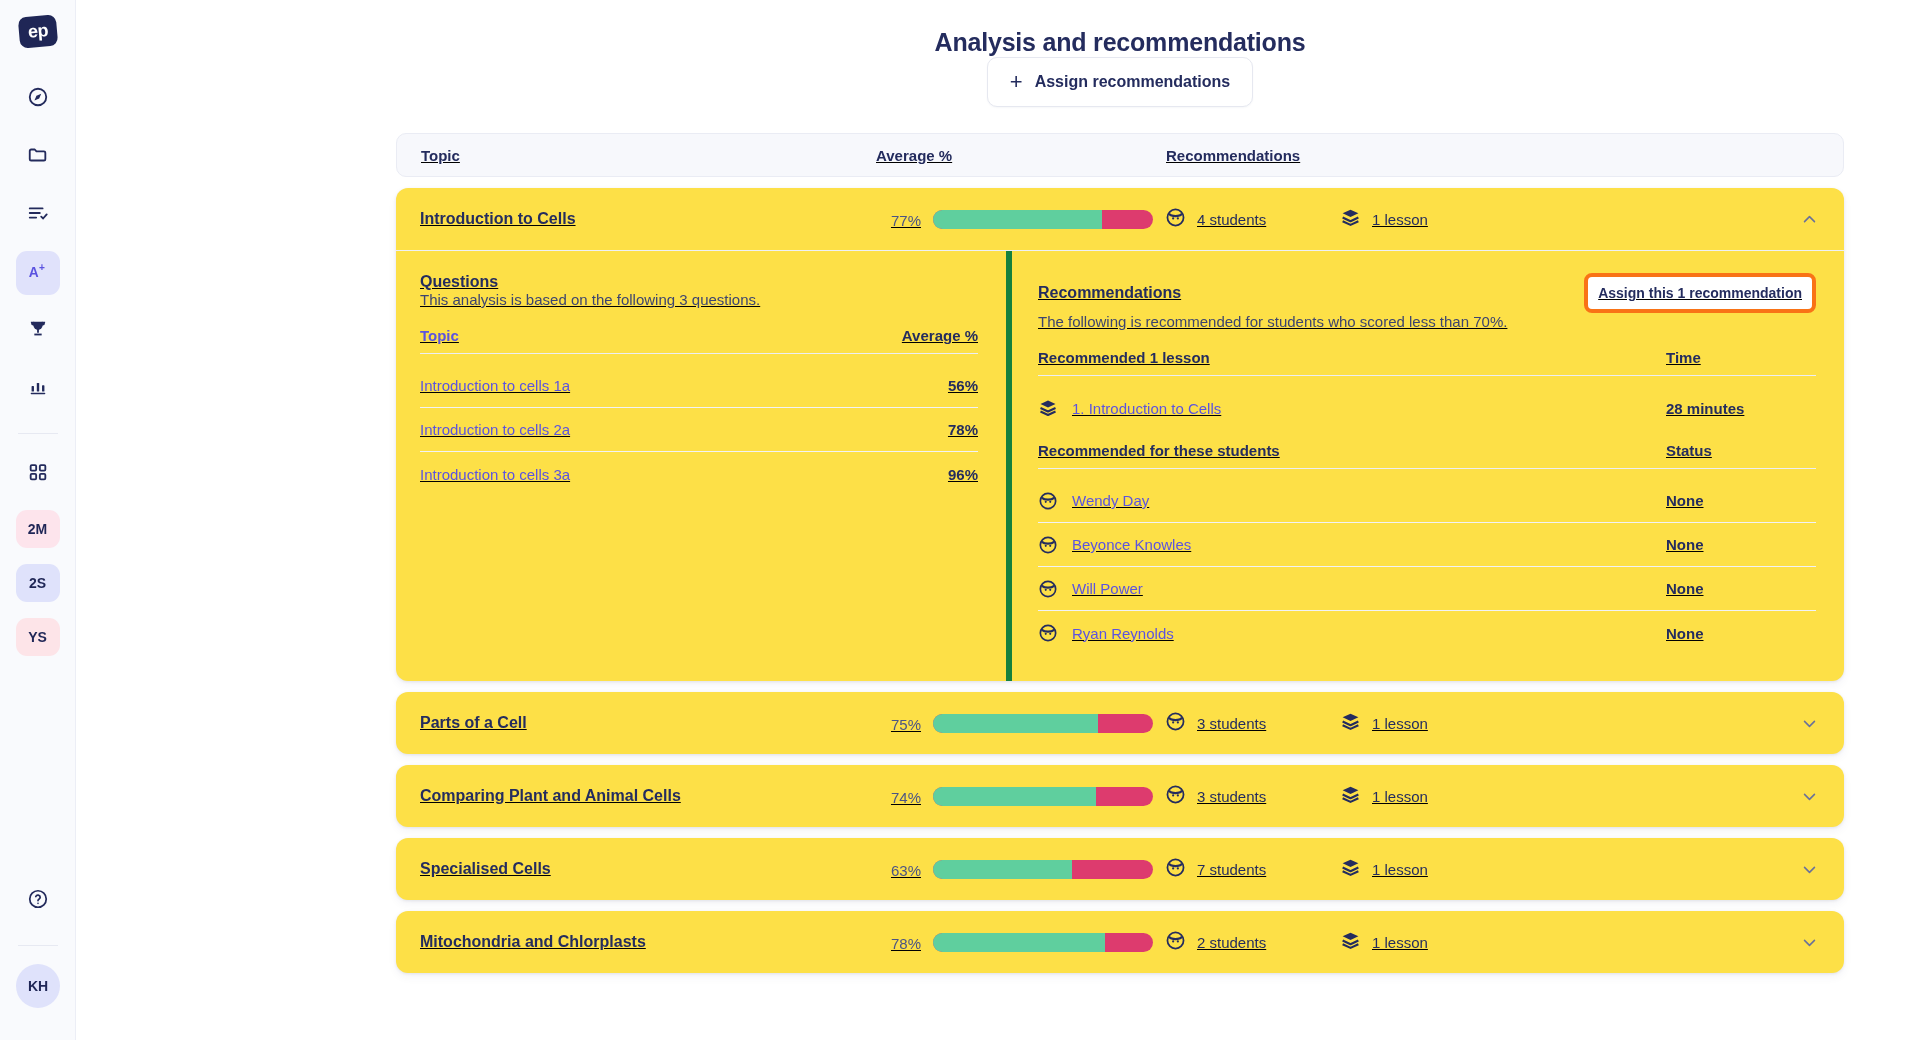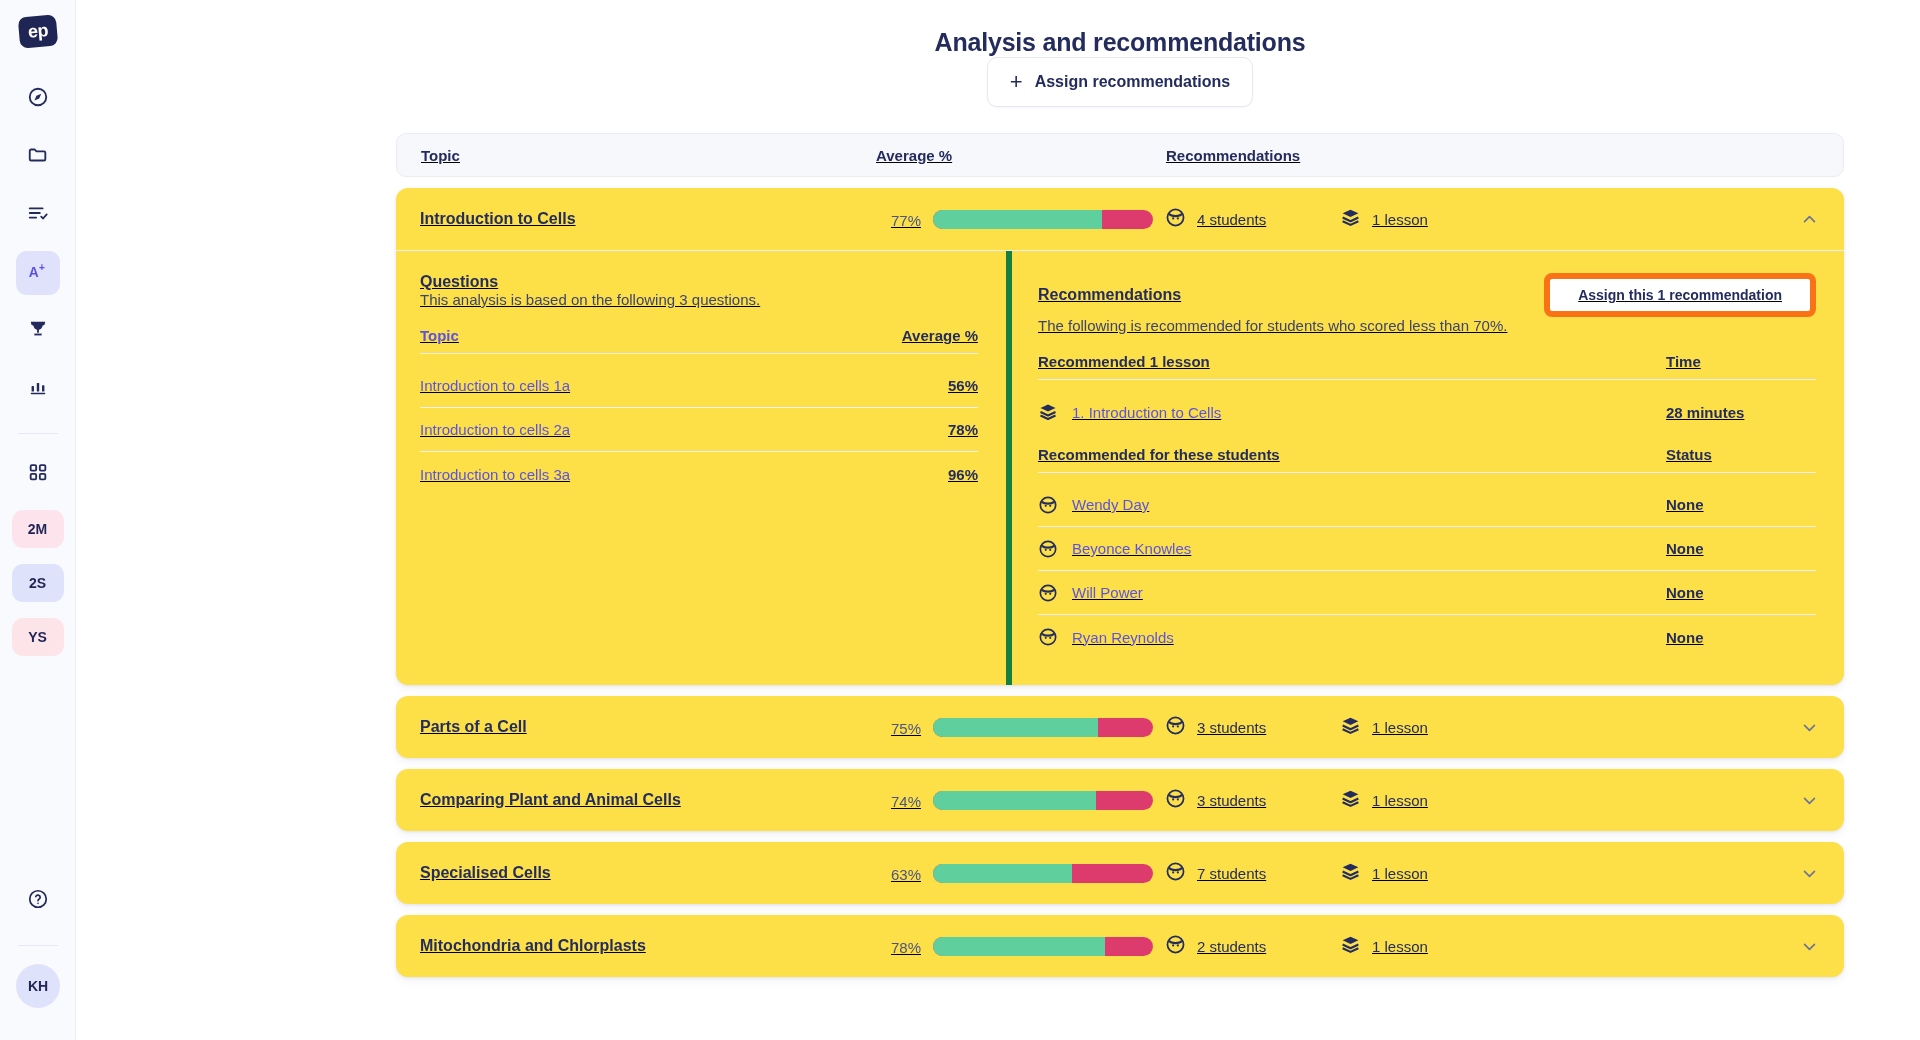--- a/index.html
+++ b/index.html
@@ -30,21 +30,21 @@
   .nav-item {
     width: 44px; height: 44px; margin-bottom: 14px; border-radius: 11px;
     display: flex; align-items: center; justify-content: center;
     color: #232a5c;
   }
   .nav-item.active { background: #e0e2fb; }
   .nav-item.active svg { color: #5b53e0; }
   .nav-item svg { width: 22px; height: 22px; }
   .sb-divider { width: 40px; height: 1px; background: #e7e9f2; margin: 8px 0 18px 0; }
   .class-badge {
-    width: 52px; height: 38px; margin-bottom: 16px; border-radius: 11px;
+    width: 44px; height: 38px; margin-bottom: 16px; border-radius: 11px;
     display: flex; align-items: center; justify-content: center;
     font-size: 14px; font-weight: bold; color: #1f2656;
   }
   .badge-pink  { background: #fde4ec; }
   .badge-blue  { background: #dfe2fb; }
   .badge-rose  { background: #fde4e8; }
   .sb-bottom { position: absolute; bottom: 0; left: 0; width: 76px;
     display: flex; flex-direction: column; align-items: center; padding-bottom: 32px; }
   .avatar-circle {
     width: 44px; height: 44px; border-radius: 50%; background: #dfe2fb;
@@ -104,22 +104,22 @@
   .chev svg { width: 17px; height: 17px; }
 
   
   .expanded { display: flex; border-top: 1px solid #eef0f6; }
   .panel-left  { width: 616px; padding: 22px 28px 26px 24px; border-right: 6px solid #15803d; }
   .panel-right { flex: 1; padding: 22px 28px 26px 26px; }
 
   .panel-h { font-size: 16px; font-weight: bold; color: #242c5e; }
   .panel-head-row { display: flex; align-items: center; justify-content: space-between; }
   .assign-rec-btn {
-    background: #ffffff; border: 6px solid #f97316; border-radius: 8px;
-    padding: 8px 28px; font-size: 14px; font-weight: bold; color: #242c5e; cursor: pointer;
+    background: #ffffff; border: 4px solid #f97316; border-radius: 8px;
+    padding: 8px 10px; font-size: 14px; font-weight: bold; color: #242c5e; cursor: pointer;
   }
   .panel-sub { font-size: 15px; color: #3c4470; }
 
   .sub-table { width: 100%; margin-top: 19px; }
   .sub-head {
     display: flex; align-items: flex-end; padding-bottom: 9px;
     border-bottom: 1px solid #eceef5;
     font-size: 15px; font-weight: bold; color: #242c5e;
   }
   .sub-row {

